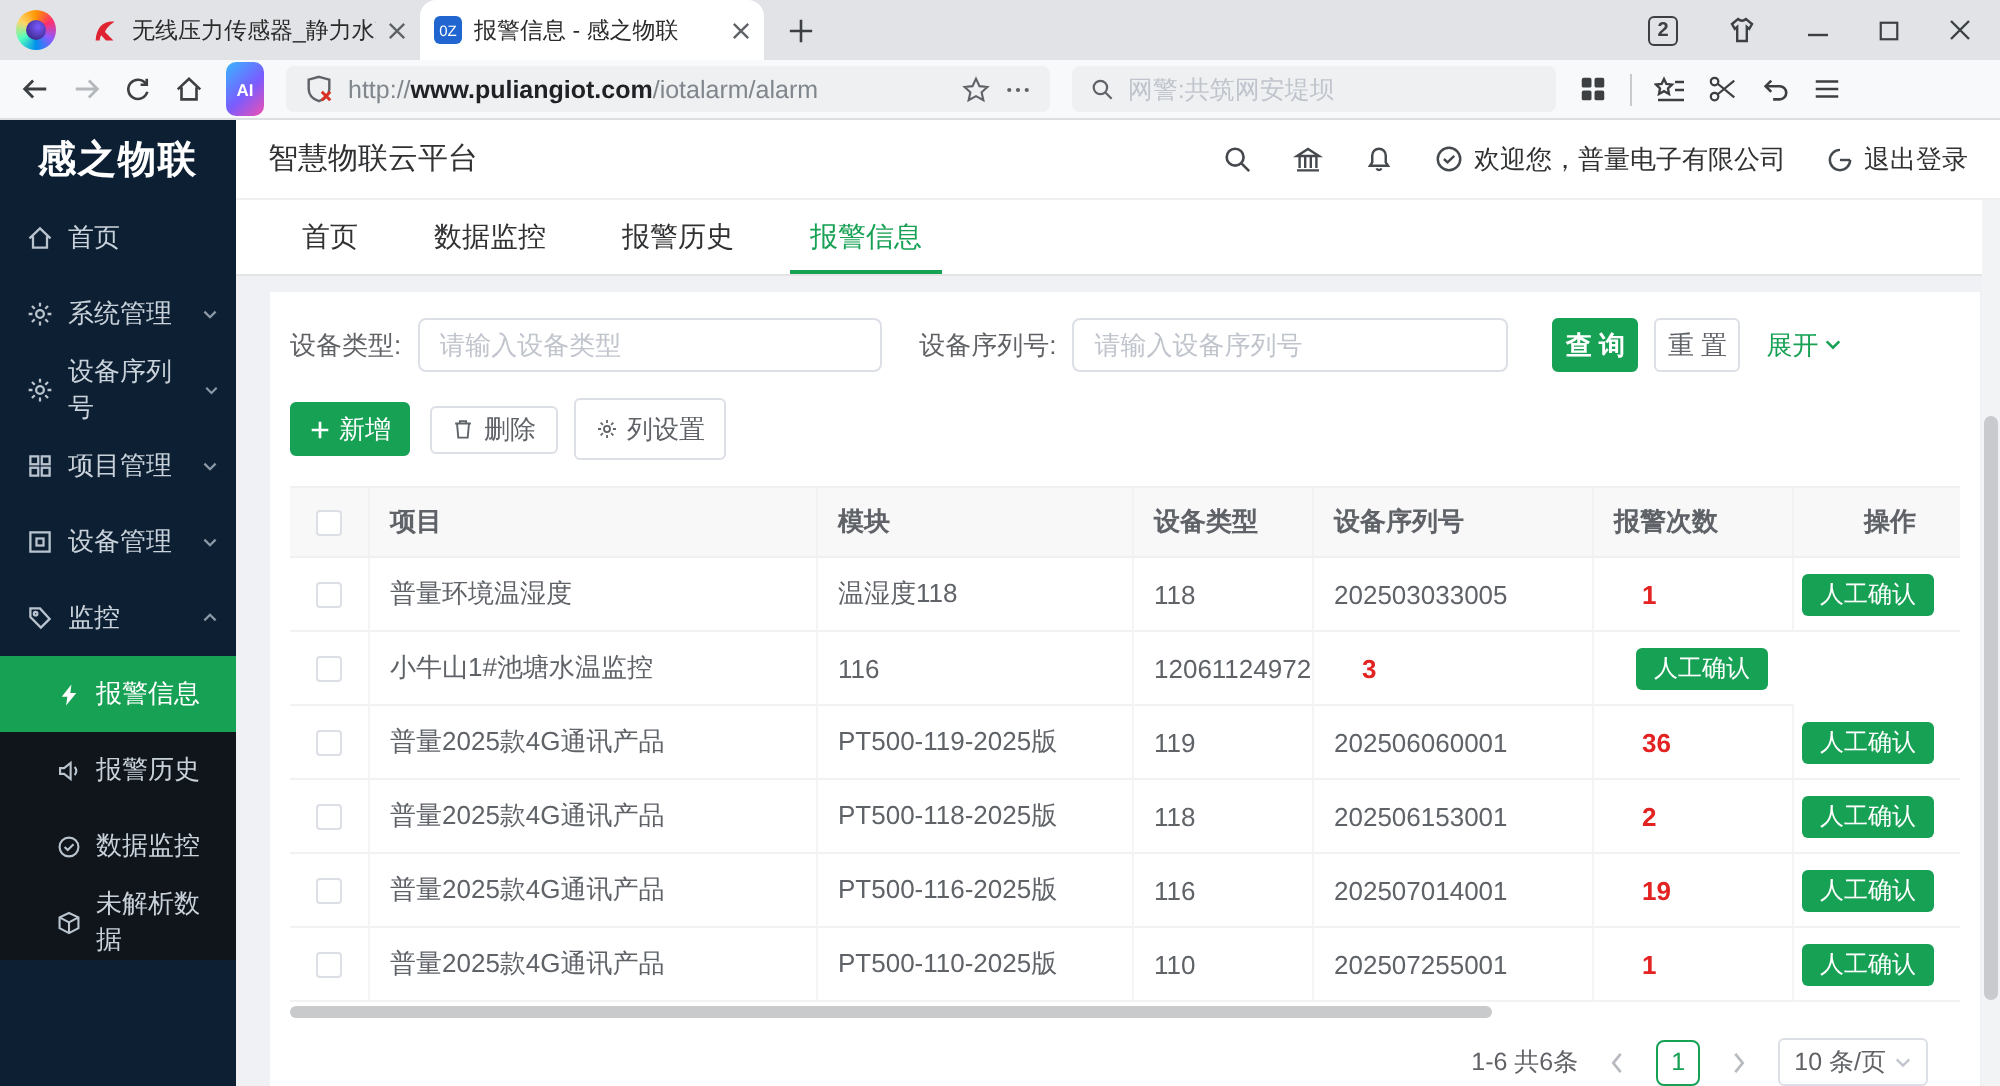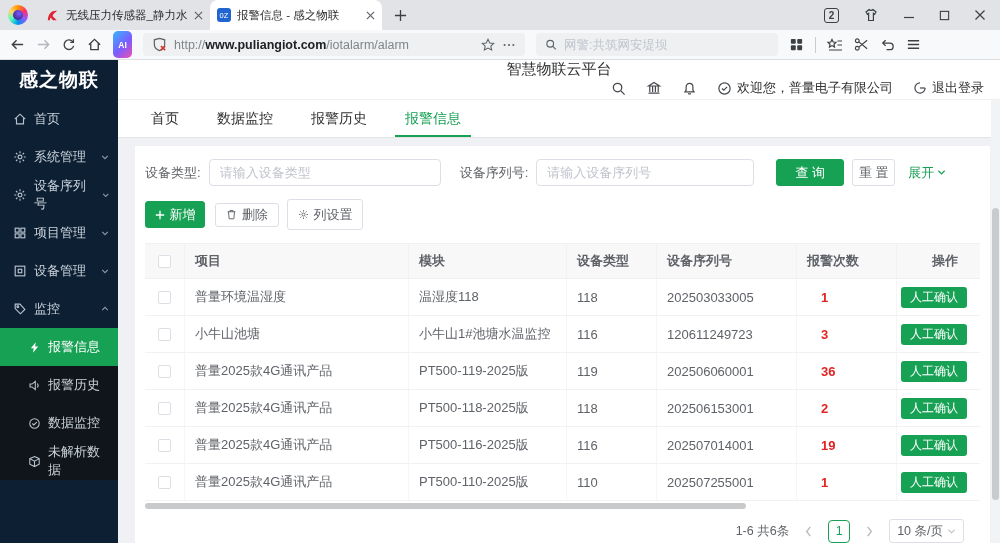--- a/index.html
+++ b/index.html
@@ -42,21 +42,21 @@
   .logo { height:40px; display:flex; align-items:center; justify-content:center; color:#fff; font-size:19px; font-weight:bold; letter-spacing:1px; }
   .menu-item { height:38px; display:flex; align-items:center; gap:7px; padding:0 9px 0 13px; font-size:13px; cursor:default; }
   .menu-item .chev { margin-left:auto; color:#8c99a7; }
   .submenu { background:#10151b; }
   .submenu .menu-item { padding-left:28px; }
   .menu-item.active { background:#17a154; color:#fff; }
   .mi-icon { flex-shrink:0; color:#b9c4cf; }
   .menu-item.active .mi-icon { color:#fff; }
 
   .main { flex:1; min-width:0; display:flex; flex-direction:column; position:relative; }
-  .main-header { height:40px; background:#fff; border-bottom:1px solid #efefef; display:flex; align-items:center; padding:0 16px;flex-direction:column; }
+  .main-header { height:40px; background:#fff; border-bottom:1px solid #efefef; display:flex; align-items:center; padding:0 16px; }
   .main-title { font-size:15px; color:#303133; }
   .mh-right { margin-left:auto; display:flex; align-items:center; gap:20px; font-size:13px; color:#303133; }
   .mh-ic { color:#45494e; }
   .mh-group { display:flex; align-items:center; gap:5px; }
 
   .nav-tabs { height:38px; background:#fff; border-bottom:1px solid #e4e4e4; display:flex; align-items:stretch; padding-left:14px; }
   .nav-tab { padding:0 19px; font-size:14px; color:#303133; display:flex; align-items:center; position:relative; cursor:default; }
   .nav-tab.active { color:#17a154; }
   .nav-tab.active::after { content:""; position:absolute; left:9px; right:9px; bottom:0; height:2px; background:#17a154; }
 
@@ -66,21 +66,21 @@
   .filter-row { display:flex; align-items:center; font-size:13px; color:#606266; }
   .f-label { flex-shrink:0; }
   .f-input { height:27px; border:1px solid #dcdfe6; border-radius:4px; padding:0 10px; font-size:13px; color:#303133; outline:none; font-family:inherit; }
   .f-input::placeholder, .searchbox input::placeholder { color:#c0c4cc; }
   .in1 { width:232px; margin-left:8px; }
   .in2 { width:218px; margin-left:8px; }
   .lab2 { margin-left:19px; }
   .btn { border-radius:3px; font-size:13px; font-family:inherit; display:inline-flex; align-items:center; justify-content:center; gap:5px; cursor:default; }
   .btn-green { background:#17a154; color:#fff; border:1px solid #17a154; }
   .btn-plain { background:#fff; color:#5f6368; border:1px solid #dcdfe6; }
-  .btn-query { width:68px; height:27px; margin-left:22px; }
+  .btn-query { width:43px; height:27px; margin-left:22px;font-weight:bold; }
   .btn-reset { width:43px; height:27px; margin-left:8px; }
   .expand-link { margin-left:13px; color:#17a154; display:flex; align-items:center; gap:3px; font-size:13px; }
 
   .action-row { display:flex; align-items:center; margin-top:13px; }
   .btn-add { width:60px; height:27px; }
   .btn-del { width:64px; height:24px; margin-left:10px; }
   .btn-col { width:76px; height:31px; margin-left:8px; }
 
   .tbl { margin-top:13px; border-top:1px solid #f0f0f0; }
   .trh, .tr { display:grid; grid-template-columns:40px 224px 158px 90px 140px 100px 1fr; }
@@ -422,21 +422,20 @@
                 <div class="td">202503033005</div>
                 <div class="td c-count">1</div>
                 <div class="td">
                   <button class="confirm-btn">人工确认</button>
                 </div>
               </div>
               <div class="tr">
                 <div class="td c-check">
                   <span class="cb"></span>
                 </div>
-                <div class="td">小牛山池塘</div>
                 <div class="td">小牛山1#池塘水温监控</div>
                 <div class="td">116</div>
                 <div class="td">120611249723</div>
                 <div class="td c-count">3</div>
                 <div class="td">
                   <button class="confirm-btn">人工确认</button>
                 </div>
               </div>
               <div class="tr">
                 <div class="td c-check">

